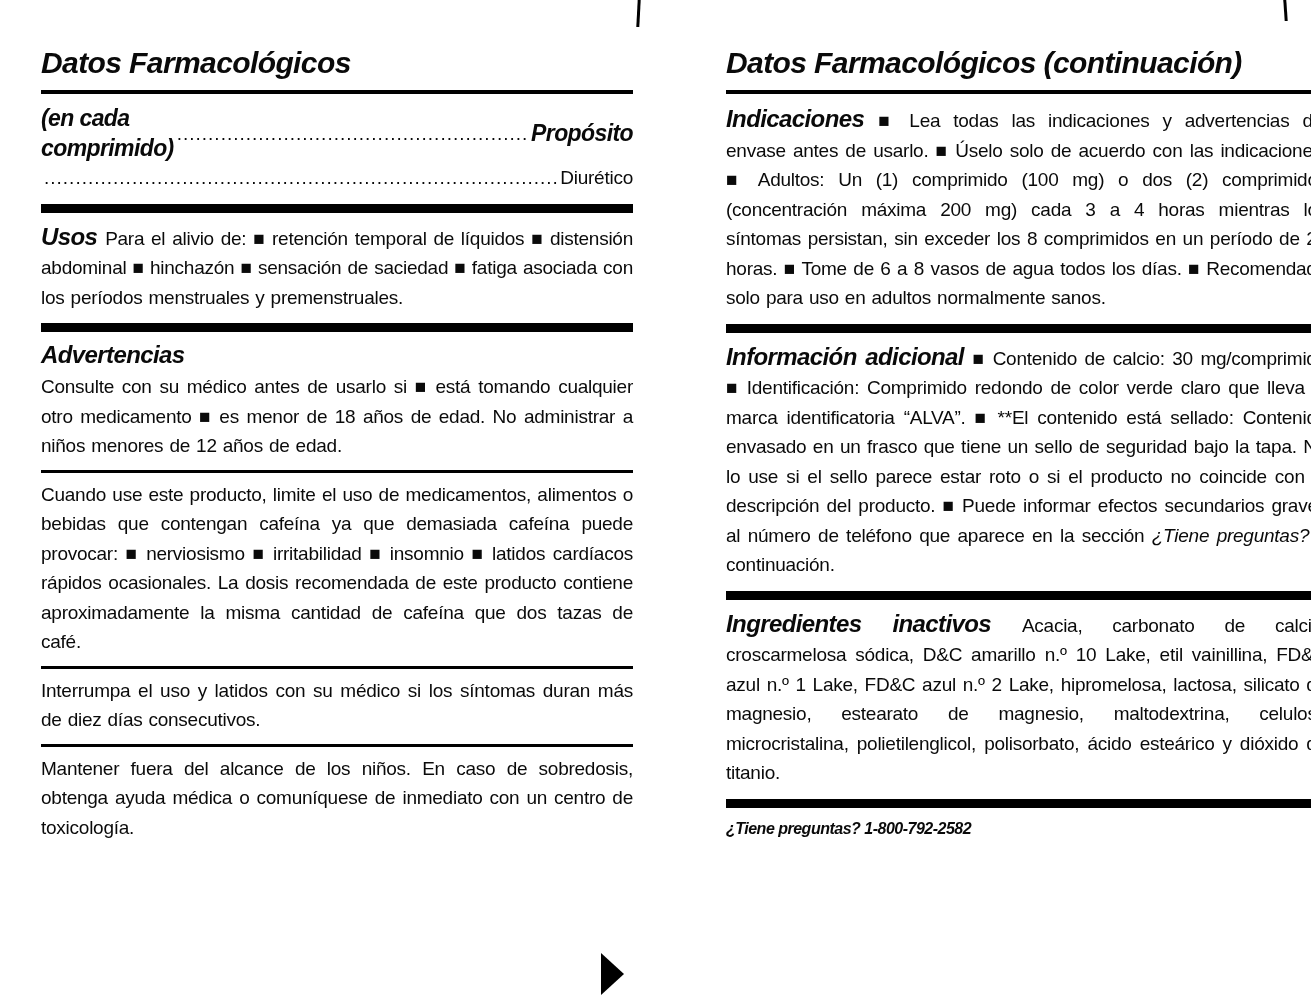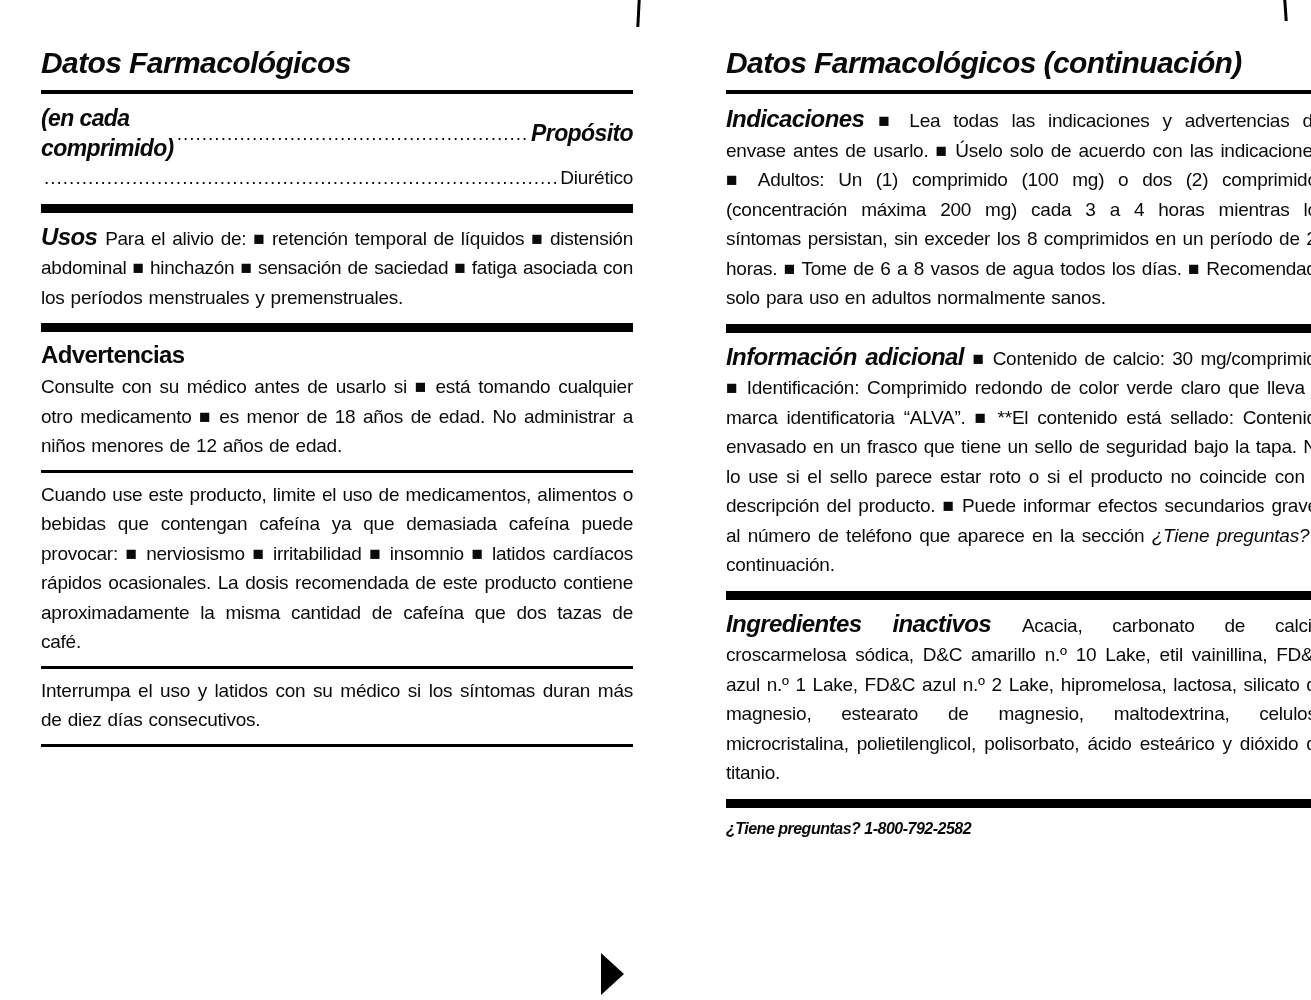--- a/index.html
+++ b/index.html
@@ -24,21 +24,21 @@
   .rule-bar{height:9px;margin:11px 0 9px 0;}
   .rule-thin{height:3px;margin:9px 0 7px 0;}
   .para{
     font-size:19px;line-height:29.5px;text-align:justify;margin:0;
     letter-spacing:-0.25px;word-spacing:1px;
   }
   .run-h{font-weight:bold;font-style:italic;font-size:24px;letter-spacing:-0.6px;}
   .run-b{font-weight:normal;}
   .run-i{font-style:italic;}
   .section-header{
-    font-size:24px;font-weight:bold;letter-spacing:-0.6px;
+    font-size:24px;font-weight:bold;font-style:italic;letter-spacing:-0.6px;
     margin:2px 0 3px 0;
   }
   .leader-row{display:flex;align-items:center;font-size:19px;line-height:29.5px;letter-spacing:-0.25px;}
   .leader-row .bi{font-weight:bold;font-style:italic;font-size:23px;letter-spacing:-0.6px;}
   .ing-head{font-weight:bold;font-style:italic;font-size:23px;line-height:29px;letter-spacing:-0.6px;margin-top:2px;}
   .leader{flex:1 1 auto;overflow:hidden;white-space:nowrap;margin:0 3px;min-width:20px;}
   .leader::after{
     content:"..................................................................................................................................................";
     letter-spacing:1px;font-size:19px;font-weight:normal;font-style:normal;
   }
@@ -88,20 +88,21 @@
     <div class="rule rule-thin"></div>
 
     <p class="para"><span class="run-b">Cuando use este producto, </span><span class="run-r">limite el uso de medicamentos, alimentos o bebidas que contengan cafeína ya que demasiada cafeína puede provocar: ■ nerviosismo ■ irritabilidad ■ insomnio ■ latidos cardíacos rápidos ocasionales. La dosis recomendada de este producto contiene aproximadamente la misma cantidad de cafeína que dos tazas de café.</span></p>
 
     <div class="rule rule-thin"></div>
 
     <p class="para"><span class="run-b">Interrumpa el uso y latidos con su médico si </span><span class="run-r">los síntomas duran más de diez días consecutivos.</span></p>
 
     <div class="rule rule-thin"></div>
 
+    <p class="para keepout"><span class="run-b">Mantener fuera del alcance de los niños. </span><span class="run-r">En caso de sobredosis, obtenga ayuda médica o comuníquese de inmediato con un centro de toxicología.</span></p>
   </div>
 
   <div class="col col-right">
     <h1 class="panel-title">Datos Farmacológicos (continuación)</h1>
     <div class="rule rule-title"></div>
 
     <p class="para"><span class="run-h">Indicaciones </span><span class="run-r">■ Lea todas las indicaciones y advertencias del envase antes de usarlo. ■ Úselo solo de acuerdo con las indicaciones. ■ Adultos: Un (1) comprimido (100 mg) o dos (2) comprimidos (concentración máxima 200 mg) cada 3 a 4 horas mientras los síntomas persistan, sin exceder los 8 comprimidos en un período de 24 horas. ■ Tome de 6 a 8 vasos de agua todos los días. ■ Recomendado solo para uso en adultos normalmente sanos.</span></p>
 
     <div class="rule rule-bar"></div>
 

